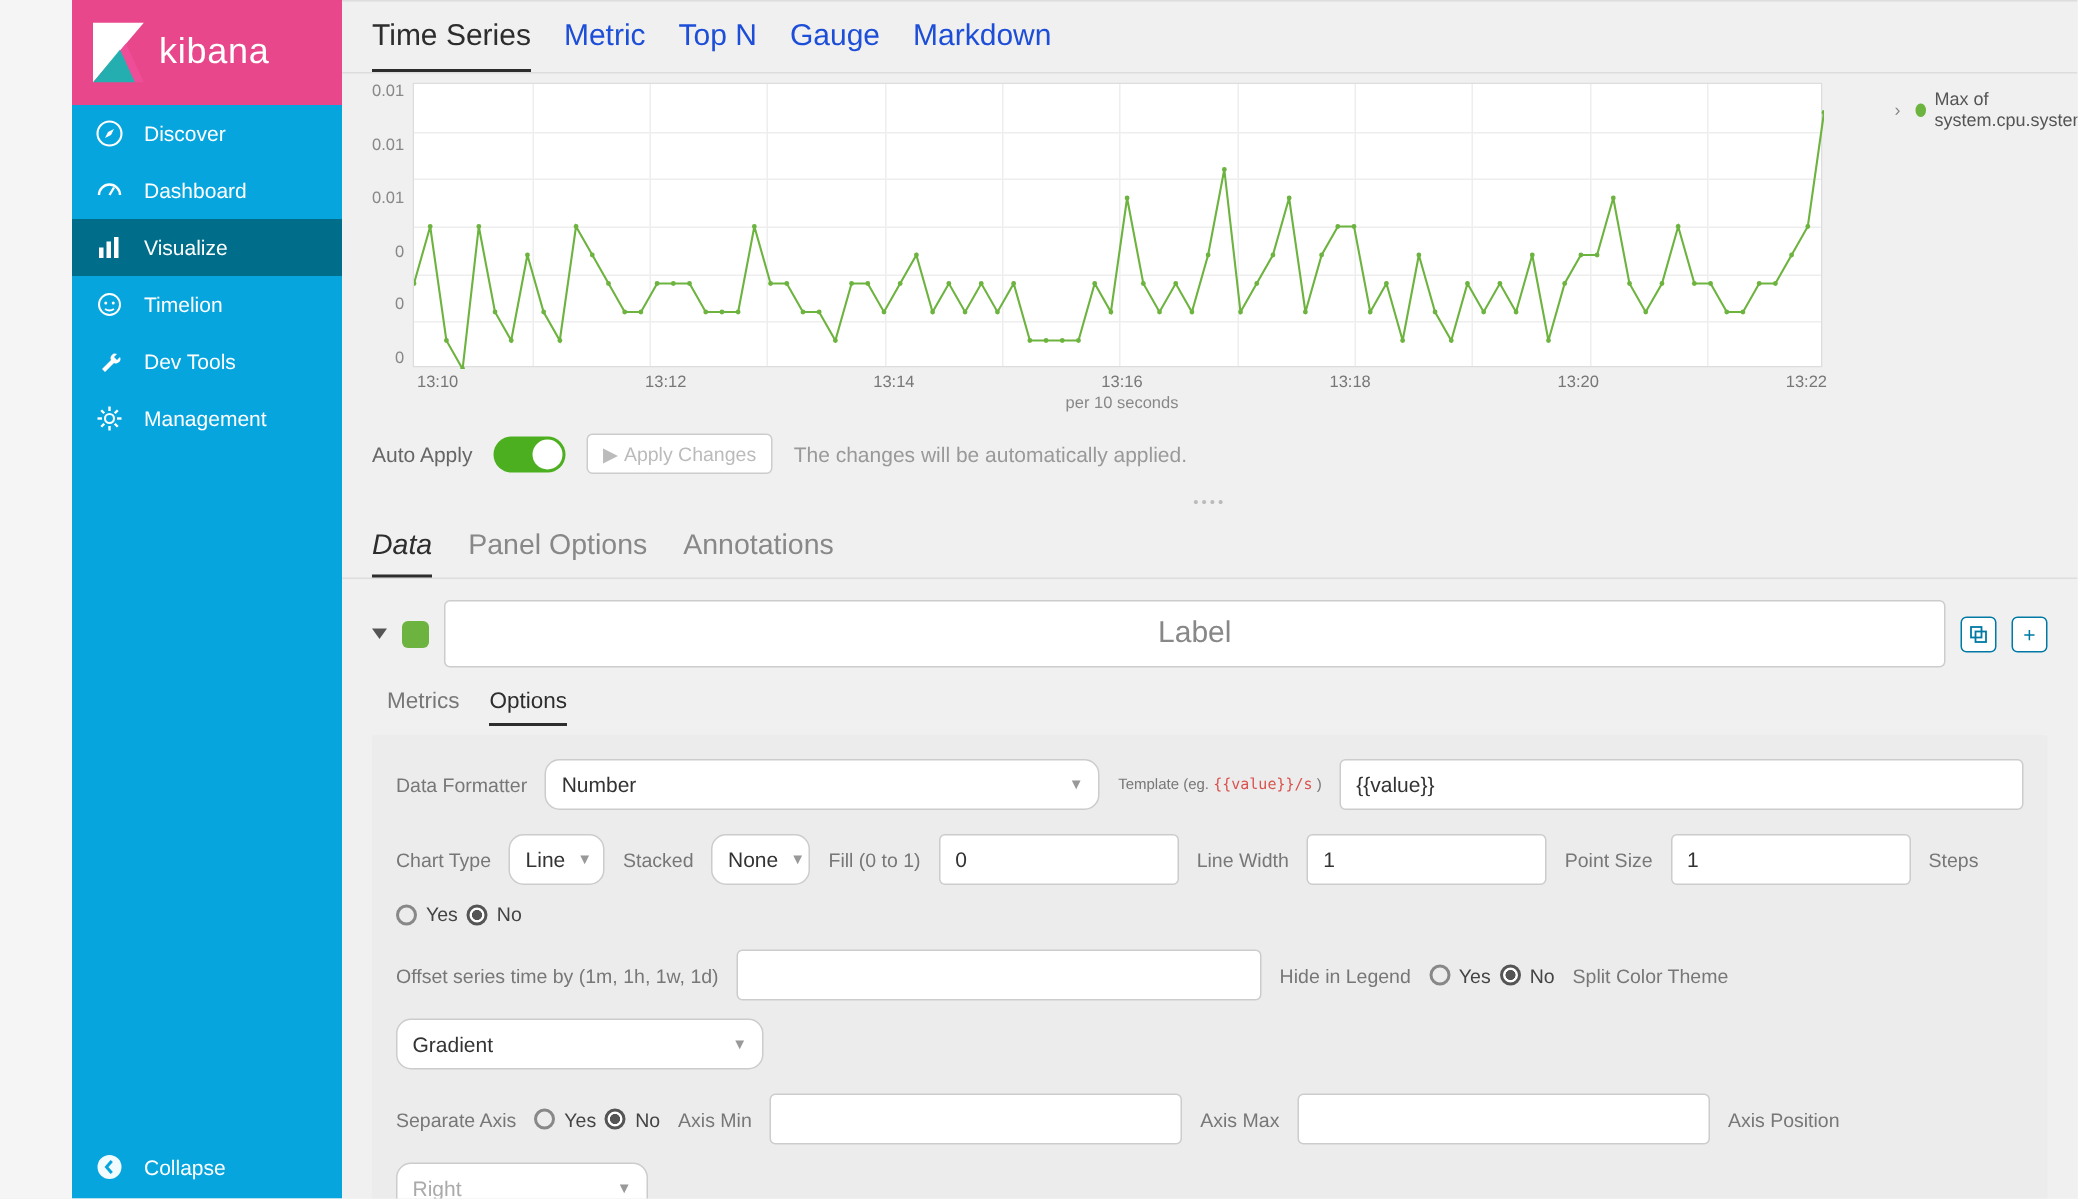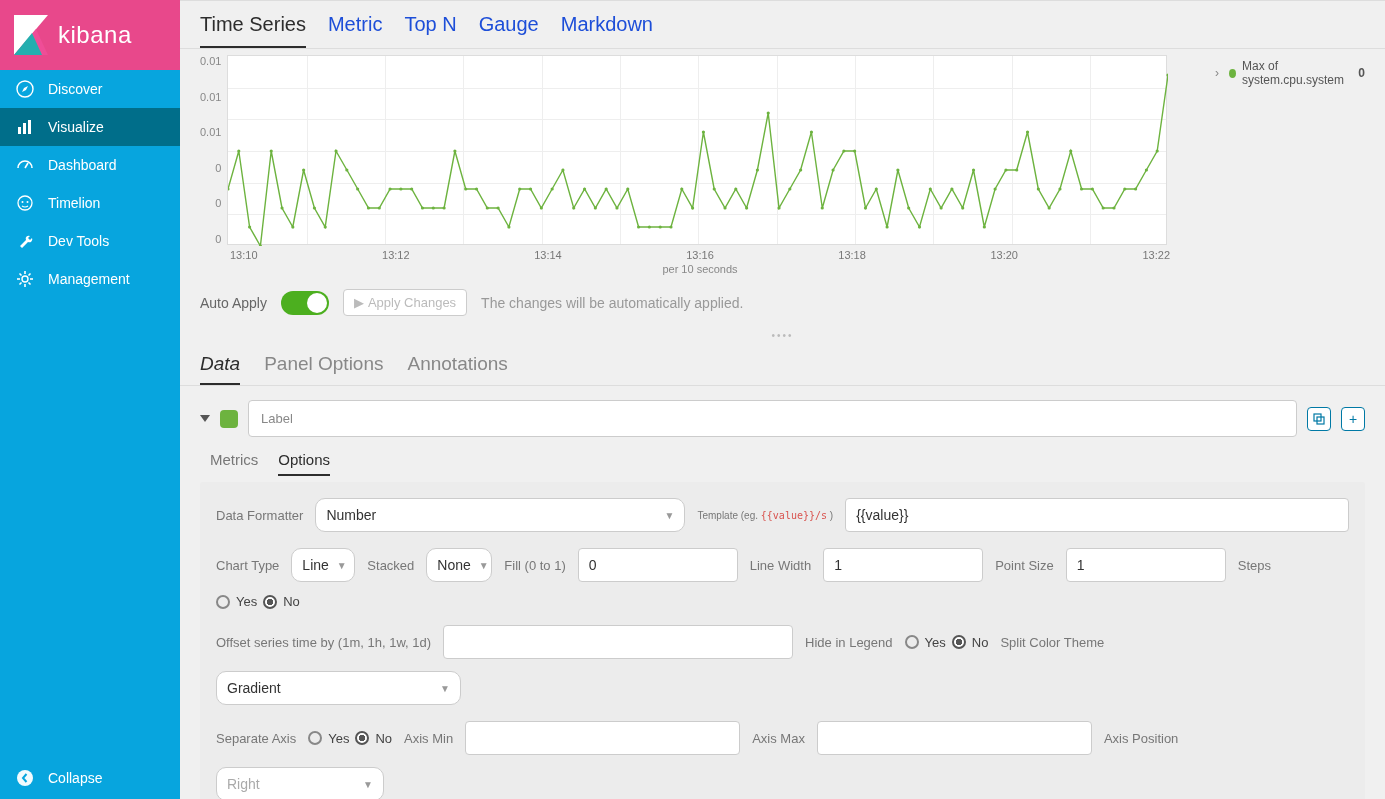--- a/index.html
+++ b/index.html
@@ -1,20 +1,20 @@
 <!DOCTYPE html>
 <html><head>
 <meta charset="utf-8">
 <style>
 * { box-sizing: border-box; margin: 0; padding: 0; }
 body { font-family: -apple-system, "Helvetica Neue", Helvetica, Arial, sans-serif; font-size: 14px; color: #2d2d2d; background: #f5f5f5; width: 1385px; height: 799px; overflow: hidden; }
 .app { display: flex; width: 100%; height: 100%; }
 
 
-.sidebar { width: 180px; background: #07a5de; color: #fff; display: flex; flex-direction: column; flex-shrink: 0; }
+.sidebar { width: 180px; background: #07a5de; color: #fff; display: flex; flex-direction: column; flex-shrink: 0; margin-left: 48px; }
 .logo-box { background: #e8488b; height: 70px; display: flex; align-items: center; padding: 0 14px; gap: 10px; }
 .logo-svg { width: 34px; height: 40px; }
 .logo-text { font-size: 24px; font-weight: 400; letter-spacing: 0.5px; }
 .nav { flex: 1; }
 .nav-item { display: flex; align-items: center; gap: 14px; padding: 0 16px; height: 38px; font-size: 14px; cursor: pointer; }
 .nav-item.active { background: #006e8a; }
 .nav-icon { width: 18px; height: 18px; display: inline-flex; align-items: center; justify-content: center; }
 .collapse-row { display: flex; align-items: center; gap: 14px; padding: 0 16px; height: 42px; cursor: pointer; }
 
 
@@ -53,21 +53,21 @@
 
 .cfg-tabs { display: flex; gap: 24px; padding: 12px 20px 0 20px; border-bottom: 1px solid #ddd; }
 .cfg-tab { font-size: 19px; color: #888; padding-bottom: 8px; cursor: pointer; }
 .cfg-tab.active { color: #2d2d2d; border-bottom: 2px solid #2d2d2d; font-style: italic; }
 
 
 .series-panel { padding: 14px 20px; }
 .series-header { display: flex; align-items: center; gap: 10px; }
 .caret-down { width: 0; height: 0; border-left: 5px solid transparent; border-right: 5px solid transparent; border-top: 7px solid #555; cursor: pointer; }
 .color-swatch { width: 18px; height: 18px; border-radius: 4px; background: #6db33f; cursor: pointer; }
-.label-input { flex: 1; border: 1px solid #ccc; border-radius: 4px; padding: 10px 12px; font-size: 13px; color: #333; }
+.label-input { flex: 1; border: 1px solid #ccc; border-radius: 4px; padding: 10px 12px; font-size: 20px; color: #333; text-align: center; }
 .label-input::placeholder { color: #888; }
 .icon-btn { width: 24px; height: 24px; border: 1px solid #0079a5; border-radius: 4px; display: inline-flex; align-items: center; justify-content: center; color: #0079a5; font-size: 14px; cursor: pointer; background: #fff; }
 
 
 .sub-tabs { display: flex; gap: 20px; padding: 14px 0 0 10px; }
 .sub-tab { font-size: 15px; color: #777; padding-bottom: 6px; cursor: pointer; }
 .sub-tab.active { color: #2d2d2d; border-bottom: 2px solid #2d2d2d; }
 
 
 .opts { background: #ececec; border-radius: 2px; padding: 16px; margin-top: 6px; display: flex; flex-direction: column; gap: 16px; }
@@ -101,38 +101,38 @@
     <div class="nav">
       <div class="nav-item">
         <span class="nav-icon">
             <svg width="18" height="18" viewBox="0 0 18 18">
               <circle cx="9" cy="9" r="8" fill="none" stroke="#fff" stroke-width="1.4"></circle>
               <polygon points="6,12 10,10 12,6 8,8" fill="#fff"></polygon>
             </svg>
           </span>
         <span>Discover</span>
       </div>
+      <div class="nav-item">
+        <span class="nav-icon">
+            <svg width="18" height="18" viewBox="0 0 18 18">
+              <path d="M2 12 A7 7 0 0 1 16 12" fill="none" stroke="#fff" stroke-width="1.6"></path>
+              <line x1="9" y1="12" x2="12" y2="7" stroke="#fff" stroke-width="1.6"></line>
+            </svg>
+          </span>
+        <span>Dashboard</span>
+      </div>
       <div class="nav-item active">
         <span class="nav-icon">
             <svg width="18" height="18" viewBox="0 0 18 18">
               <rect x="2" y="9" width="3" height="7" fill="#fff"></rect>
               <rect x="7" y="5" width="3" height="11" fill="#fff"></rect>
               <rect x="12" y="2" width="3" height="14" fill="#fff"></rect>
             </svg>
           </span>
         <span>Visualize</span>
-      </div>
-      <div class="nav-item">
-        <span class="nav-icon">
-            <svg width="18" height="18" viewBox="0 0 18 18">
-              <path d="M2 12 A7 7 0 0 1 16 12" fill="none" stroke="#fff" stroke-width="1.6"></path>
-              <line x1="9" y1="12" x2="12" y2="7" stroke="#fff" stroke-width="1.6"></line>
-            </svg>
-          </span>
-        <span>Dashboard</span>
       </div>
       <div class="nav-item">
         <span class="nav-icon">
             <svg width="18" height="18" viewBox="0 0 18 18">
               <circle cx="9" cy="9" r="7" fill="none" stroke="#fff" stroke-width="1.3"></circle>
               <circle cx="6.5" cy="8" r="1" fill="#fff"></circle>
               <circle cx="11.5" cy="8" r="1" fill="#fff"></circle>
               <path d="M6 12 Q9 14 12 12" fill="none" stroke="#fff" stroke-width="1.2"></path>
             </svg>
           </span>

